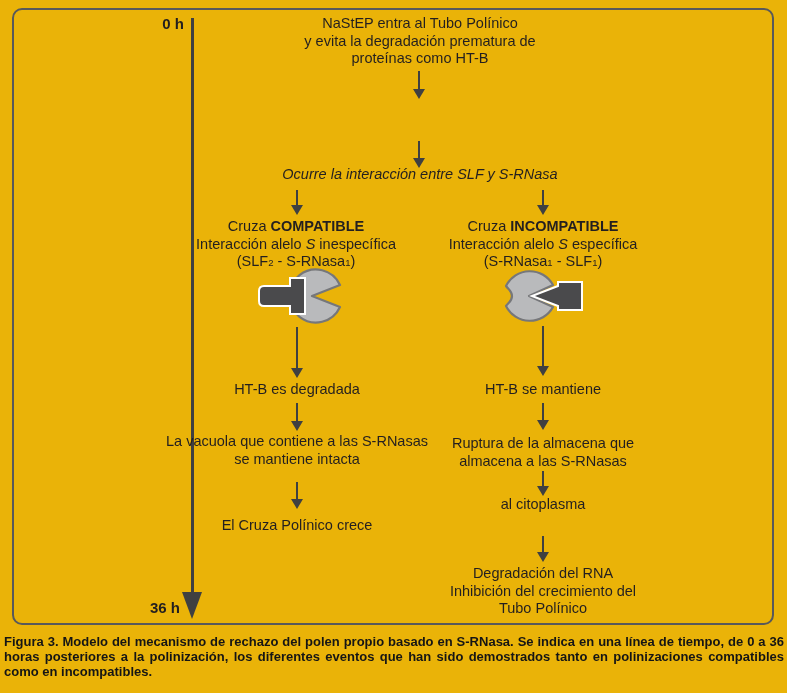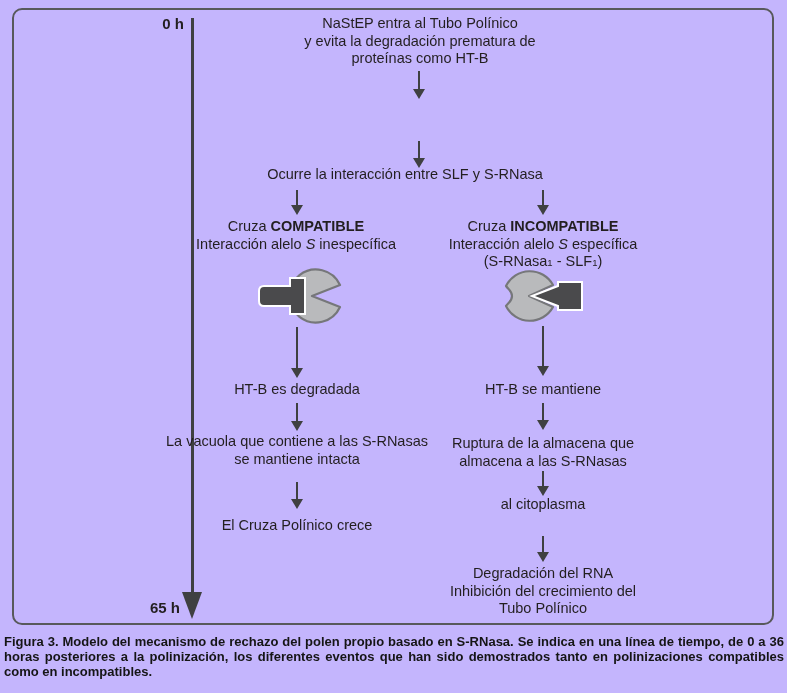--- a/index.html
+++ b/index.html
@@ -1,19 +1,19 @@
 <!DOCTYPE html>
 <html><head>
 <meta charset="utf-8">
 <style>
   * { box-sizing: border-box; }
   body { margin: 0; background: #ffffff; }
   .page {
     position: relative; width: 787px; height: 693px;
-    background: #c4b5fd; color: #231f20;
+    background: #eab308; color: #231f20;
     font-family: "Liberation Sans", sans-serif; overflow: hidden;
   }
   .frame {
     position: absolute; left: 12px; top: 8px; width: 762px; height: 617px;
     border: 2.5px solid #58595b; border-radius: 10px;
   }
   .tblock { position: absolute; text-align: center; font-size: 14.5px; line-height: 17.5px; }
   .timelabel { position: absolute; width: 60px; text-align: right; font-weight: 700; font-size: 15px; }
   .tl-line { position: absolute; left: 191px; top: 18px; width: 2.5px; height: 576px; background: #3f4041; }
   .tl-head {
@@ -44,53 +44,54 @@
 </head>
 <body>
 
 <div class="page">
 
   <div class="frame"></div>
 
   <div class="timelabel" style="left:124px; top:15px;">0 h</div>
   <div class="tl-line"></div>
   <div class="tl-head"></div>
-  <div class="timelabel" style="left:120px; top:599px;">65 h</div>
+  <div class="timelabel" style="left:120px; top:599px;">36 h</div>
 
   <div class="tblock" style="left:200px; top:15px; width:440px;">
     <div>NaStEP entra al Tubo Polínico</div>
     <div>y evita la degradación prematura de</div>
     <div>proteínas como HT-B</div>
   </div>
 
   <div class="varrow" style="left:413px; top:71px; height:28px;">
       <i class="stem"></i>
       <i class="head"></i>
     </div>
 
 
   <div class="varrow" style="left:413px; top:141px; height:27px;">
       <i class="stem"></i>
       <i class="head"></i>
     </div>
 
-  <div class="tblock" style="left:185px; top:166px; width:440px;">Ocurre la interacción entre SLF y S-RNasa</div>
+  <div class="tblock" style="left:200px; top:166px; width:440px;font-style:italic;">Ocurre la interacción entre SLF y S-RNasa</div>
 
   <div class="varrow" style="left:291px; top:190px; height:25px;">
       <i class="stem"></i>
       <i class="head"></i>
     </div>
   <div class="varrow" style="left:537px; top:190px; height:25px;">
       <i class="stem"></i>
       <i class="head"></i>
     </div>
 
   <div class="tblock" style="left:146px; top:218px; width:300px;">
     <div><span>Cruza </span><span class="b">COMPATIBLE</span></div>
     <div><span>Interacción alelo </span><span class="it">S</span><span> inespecífica</span></div>
+    <div><span>(SLF</span><span class="sub">2</span><span> - S-RNasa</span><span class="sub">1</span><span>)</span></div>
   </div>
 
   <div class="tblock" style="left:393px; top:218px; width:300px;">
     <div><span>Cruza </span><span class="b">INCOMPATIBLE</span></div>
     <div><span>Interacción alelo </span><span class="it">S</span><span> específica</span></div>
     <div><span>(S-RNasa</span><span class="sub">1</span><span> - SLF</span><span class="sub">1</span><span>)</span></div>
   </div>
 
   <svg class="icon" style="left:256px; top:267px;" width="92" height="58" viewBox="0 0 92 58">
     <path class="blob" d="M84,18 A26.5,26.5 0 1 0 84,40 L56,29 Z" fill="#b9babc"></path>

